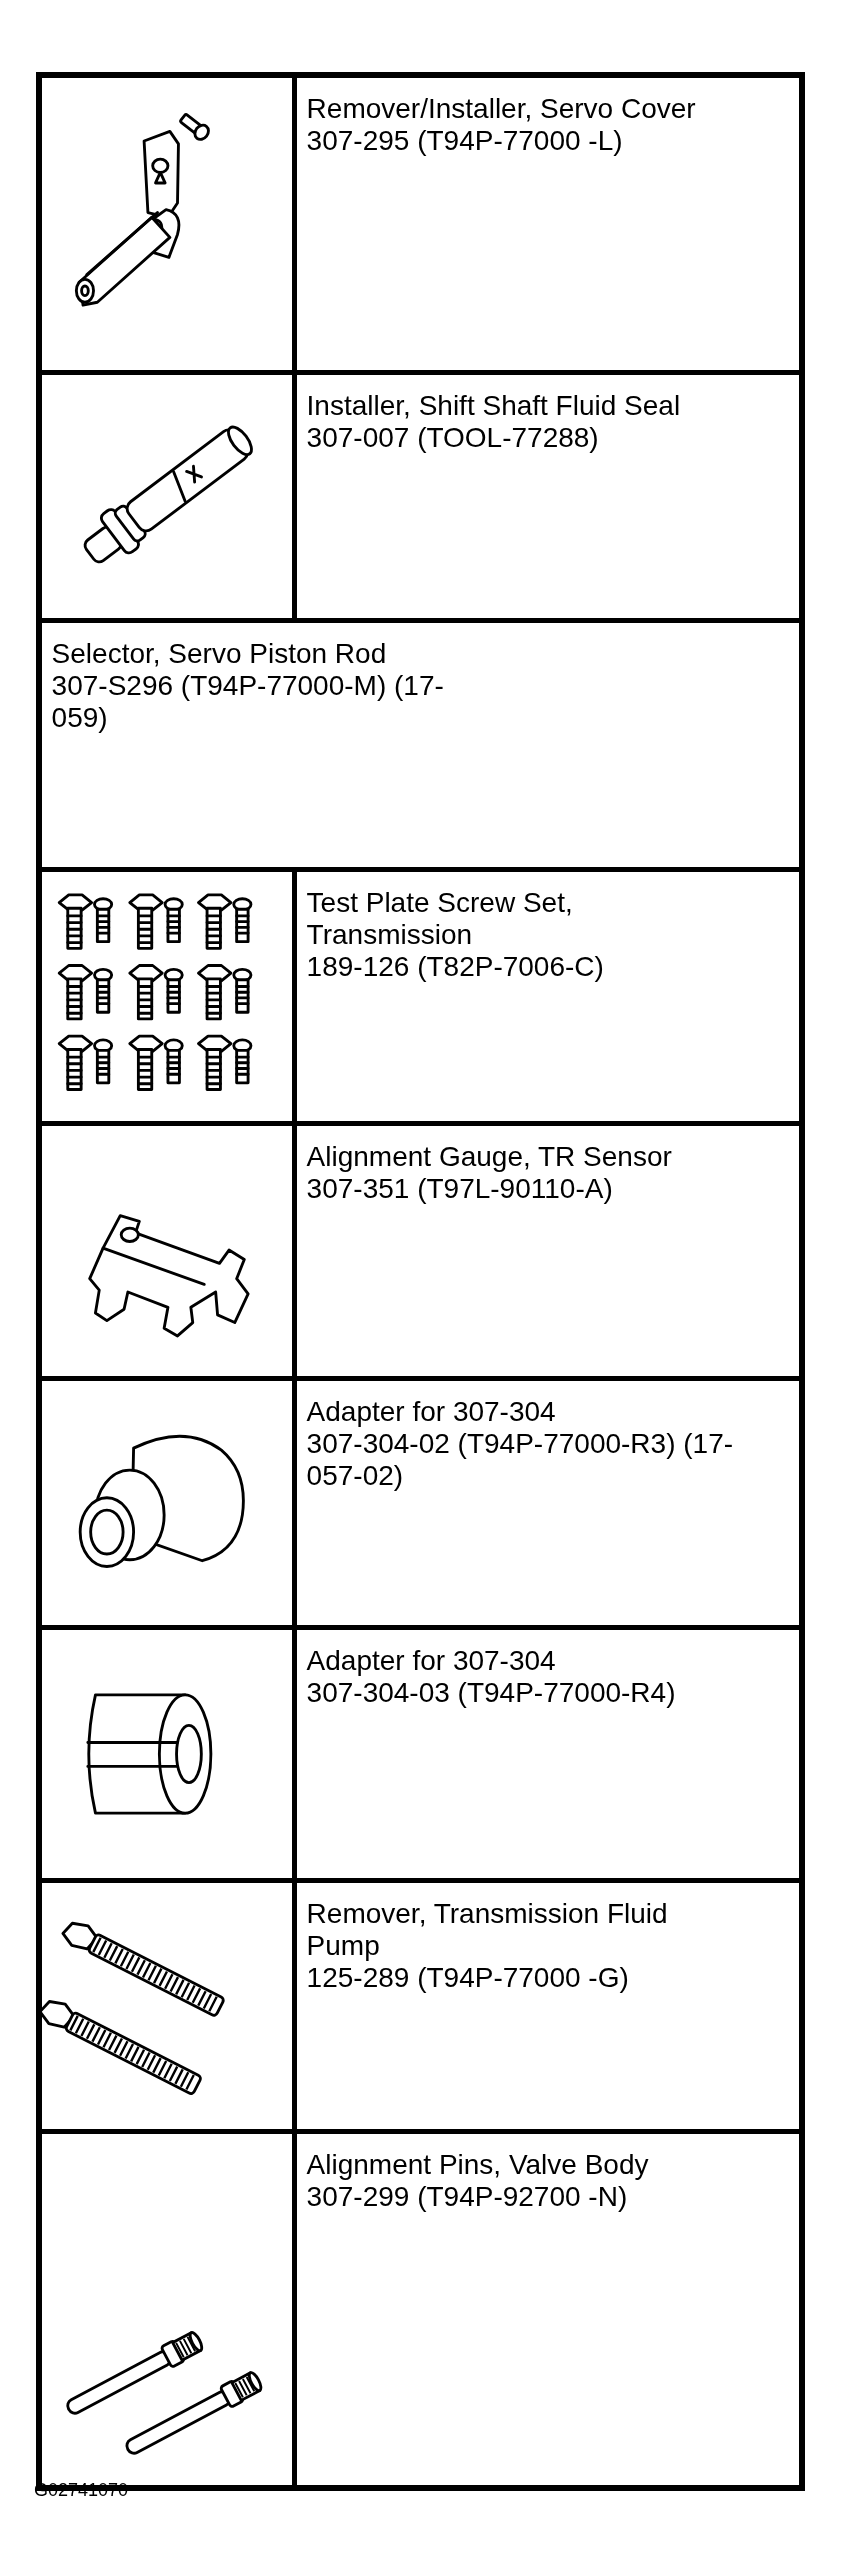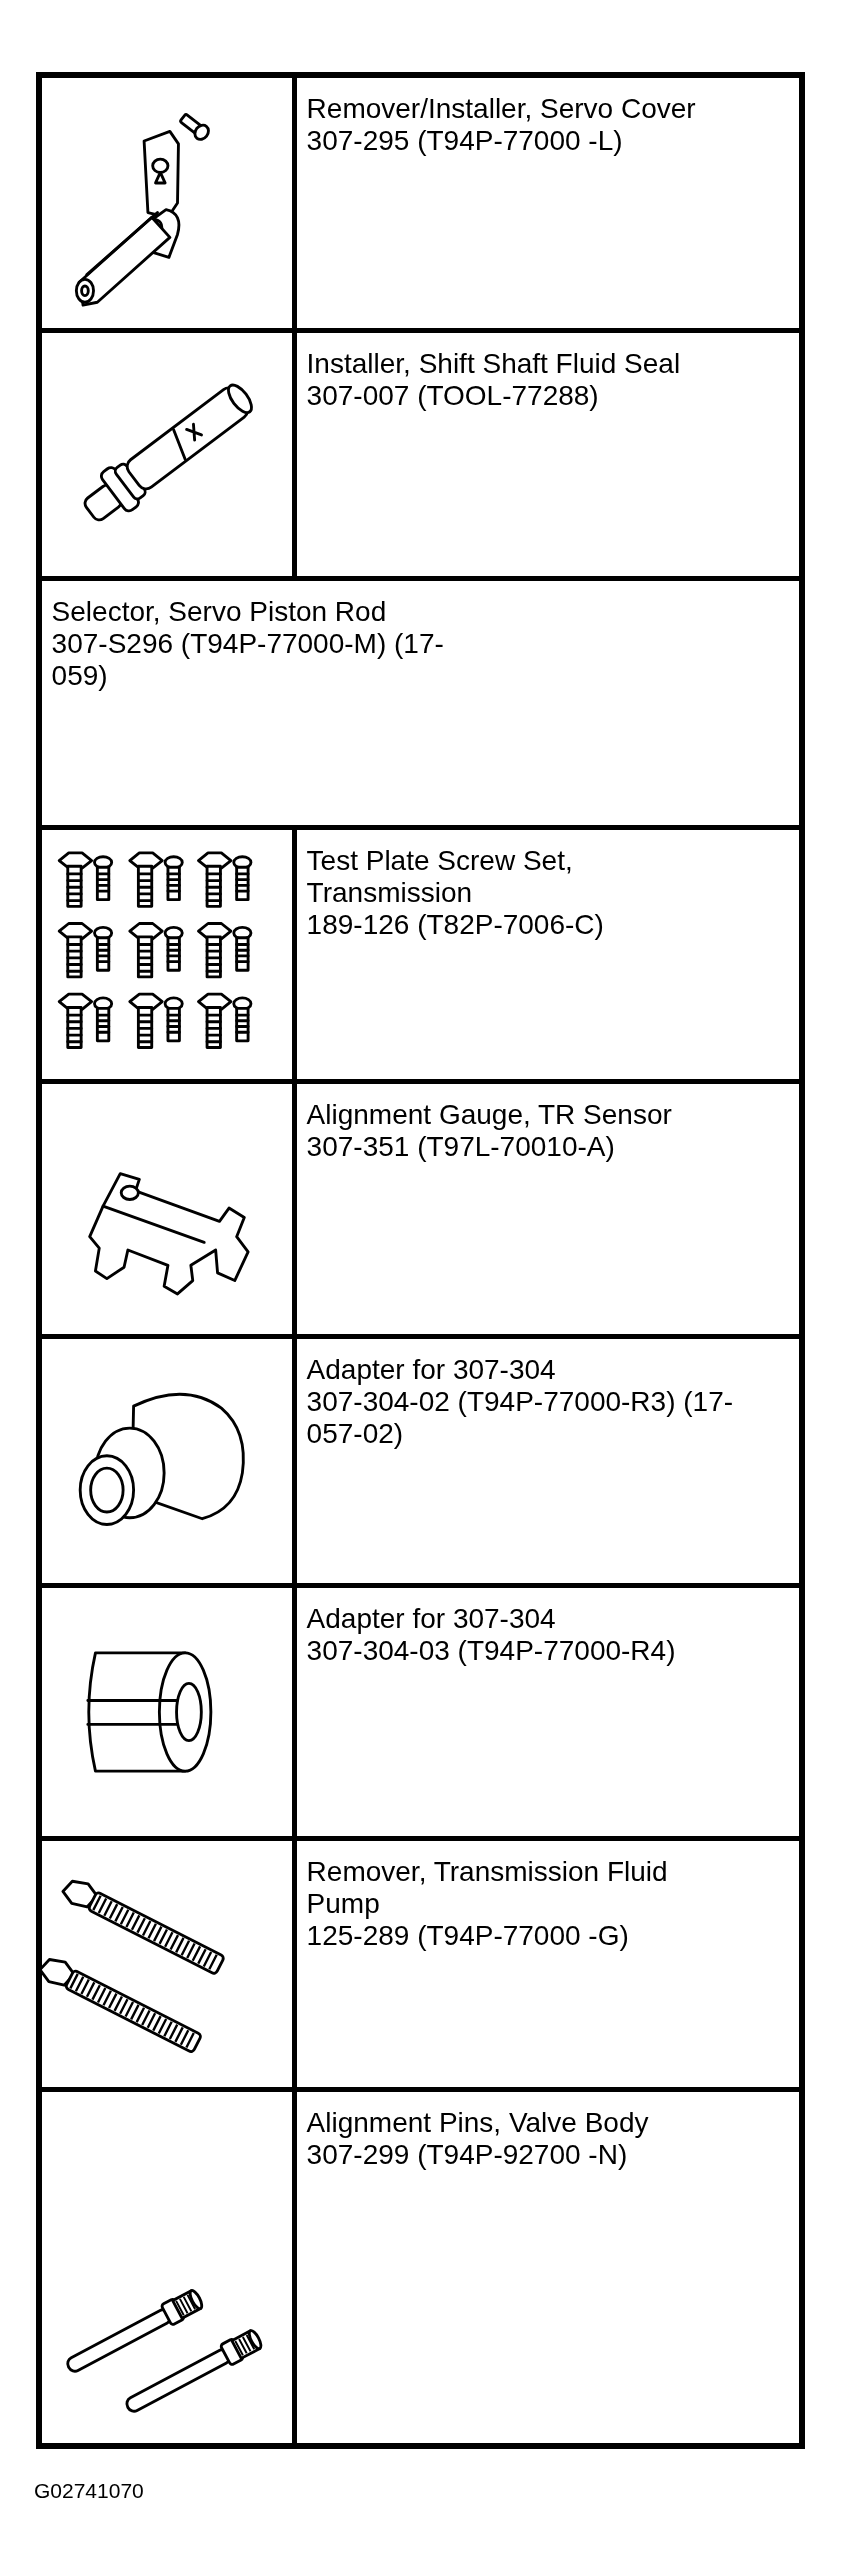--- a/index.html
+++ b/index.html
@@ -17,27 +17,27 @@
   .row:first-child{border-top:none;}
   .cell-tool{
     width:250px;flex:none;border-right:5.7px solid #000;
     position:relative;overflow:hidden;background:#fff;
   }
   .cell-desc{flex:1;padding:15.3px 13.4px 0 9.6px;background:#fff;overflow:hidden;}
   .desc-text{
     font-size:28px;line-height:32px;white-space:pre-line;
     letter-spacing:0px;color:#000;
   }
-  .h1{height:250px;} .h2{height:243px;} .h3{height:244px;flex-direction:column;}
+  .h1{height:292px;} .h2{height:243px;} .h3{height:244px;flex-direction:column;}
   .h4{height:249px;} .h5{height:250px;} .h6{height:244px;}
   .h7{height:248px;} .h8{height:246px;} .h9{height:351px;}
   .cell-tool svg{position:absolute;left:0;top:0;}
   .figure-id{
     position:absolute;left:34px;top:2477px;
-    font-size:21px;line-height:27px;color:#000;
+    font-size:18px;line-height:27px;color:#000;
   }
   .ln{fill:#ffffff;stroke:#000000;stroke-width:3;stroke-linejoin:round;}
   .st{fill:none;stroke:#000000;stroke-width:3;stroke-linejoin:round;stroke-linecap:round;}
   .thread{fill:none;stroke:#000000;}
 </style>
 </head>
 <body>
 
 <div class="tool-table">
 
@@ -157,21 +157,21 @@
       <svg width="250" height="250" viewBox="0 0 262 262">
         <g transform="translate(6,10)">
           <path class="ln" d="M58 118 L76 84 L96 90 L92 102 L180 134 L190 120 L206 130 L198 150 L210 166 L196 196 L178 188 L176 164 L150 180 L152 196 L136 210 L122 202 L126 180 L84 164 L80 182 L62 194 L50 186 L54 162 L44 150 Z"></path>
           <path class="st" d="M58 118 L164 156"></path>
           <ellipse class="ln" cx="86" cy="104" rx="9" ry="7"></ellipse>
         </g>
       </svg>
     </div>
     <div class="cell-desc">
       <div class="desc-text">Alignment Gauge, TR Sensor
-307-351 (T97L-70010-A)</div>
+307-351 (T97L-90110-A)</div>
     </div>
   </div>
 
   <div class="row h6">
     <div class="cell-tool">
       <svg width="250" height="244" viewBox="0 0 262 255">
         <path class="ln" d="M96 70 Q150 44 188 72 Q216 96 210 140 Q204 178 168 188 L94 162 Z"></path>
         <ellipse class="ln" cx="92" cy="140" rx="36" ry="47"></ellipse>
         <ellipse class="ln" cx="68" cy="158" rx="28" ry="36"></ellipse>
         <ellipse class="ln" cx="68" cy="158" rx="17" ry="23"></ellipse>

